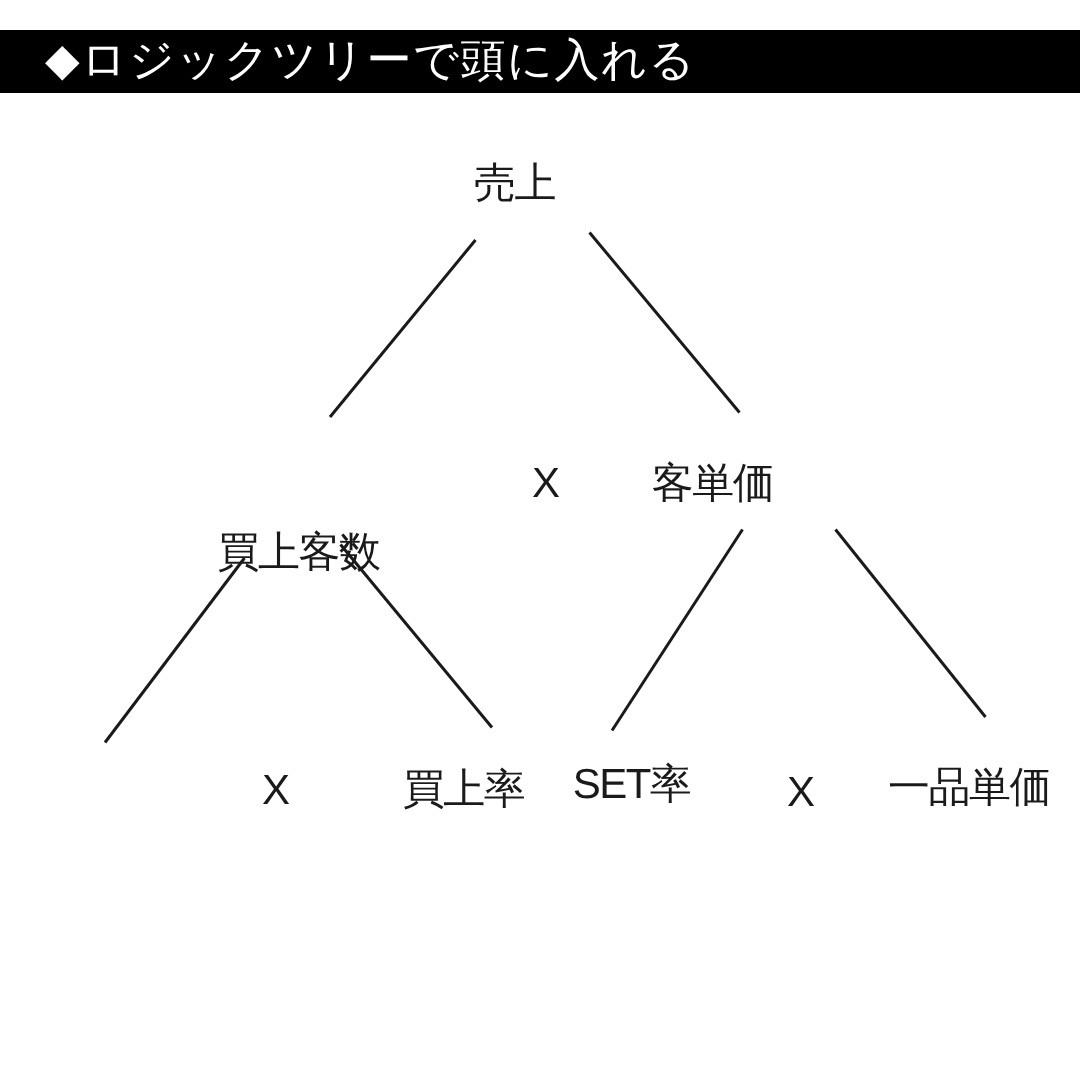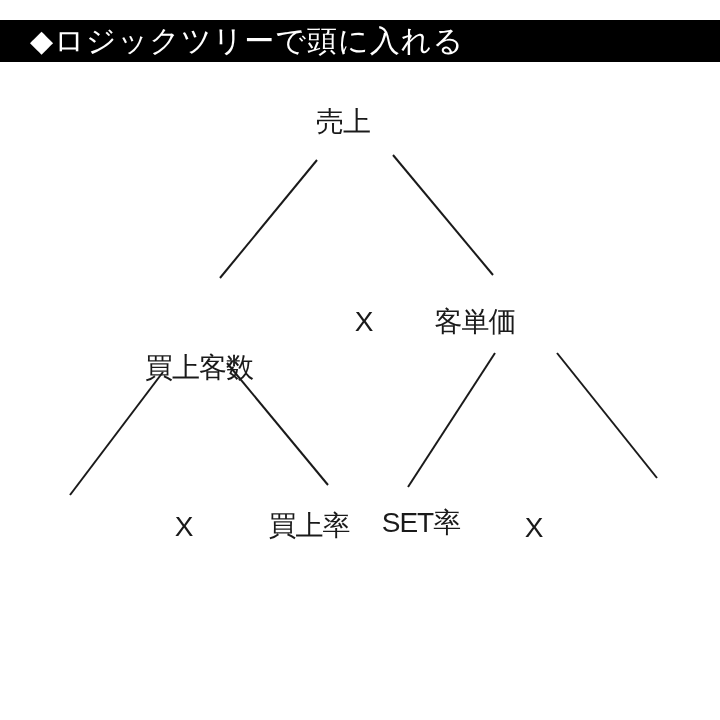--- a/index.html
+++ b/index.html
@@ -100,14 +100,15 @@
 
 
   <div class="op op-2">X</div>
 
   <div class="node n-buyrate">買上率</div>
 
   <div class="node n-setrate">SET率</div>
 
   <div class="op op-3">X</div>
 
+  <div class="node n-itemprice">一品単価</div>
 
 </div>
 
 </body></html>

